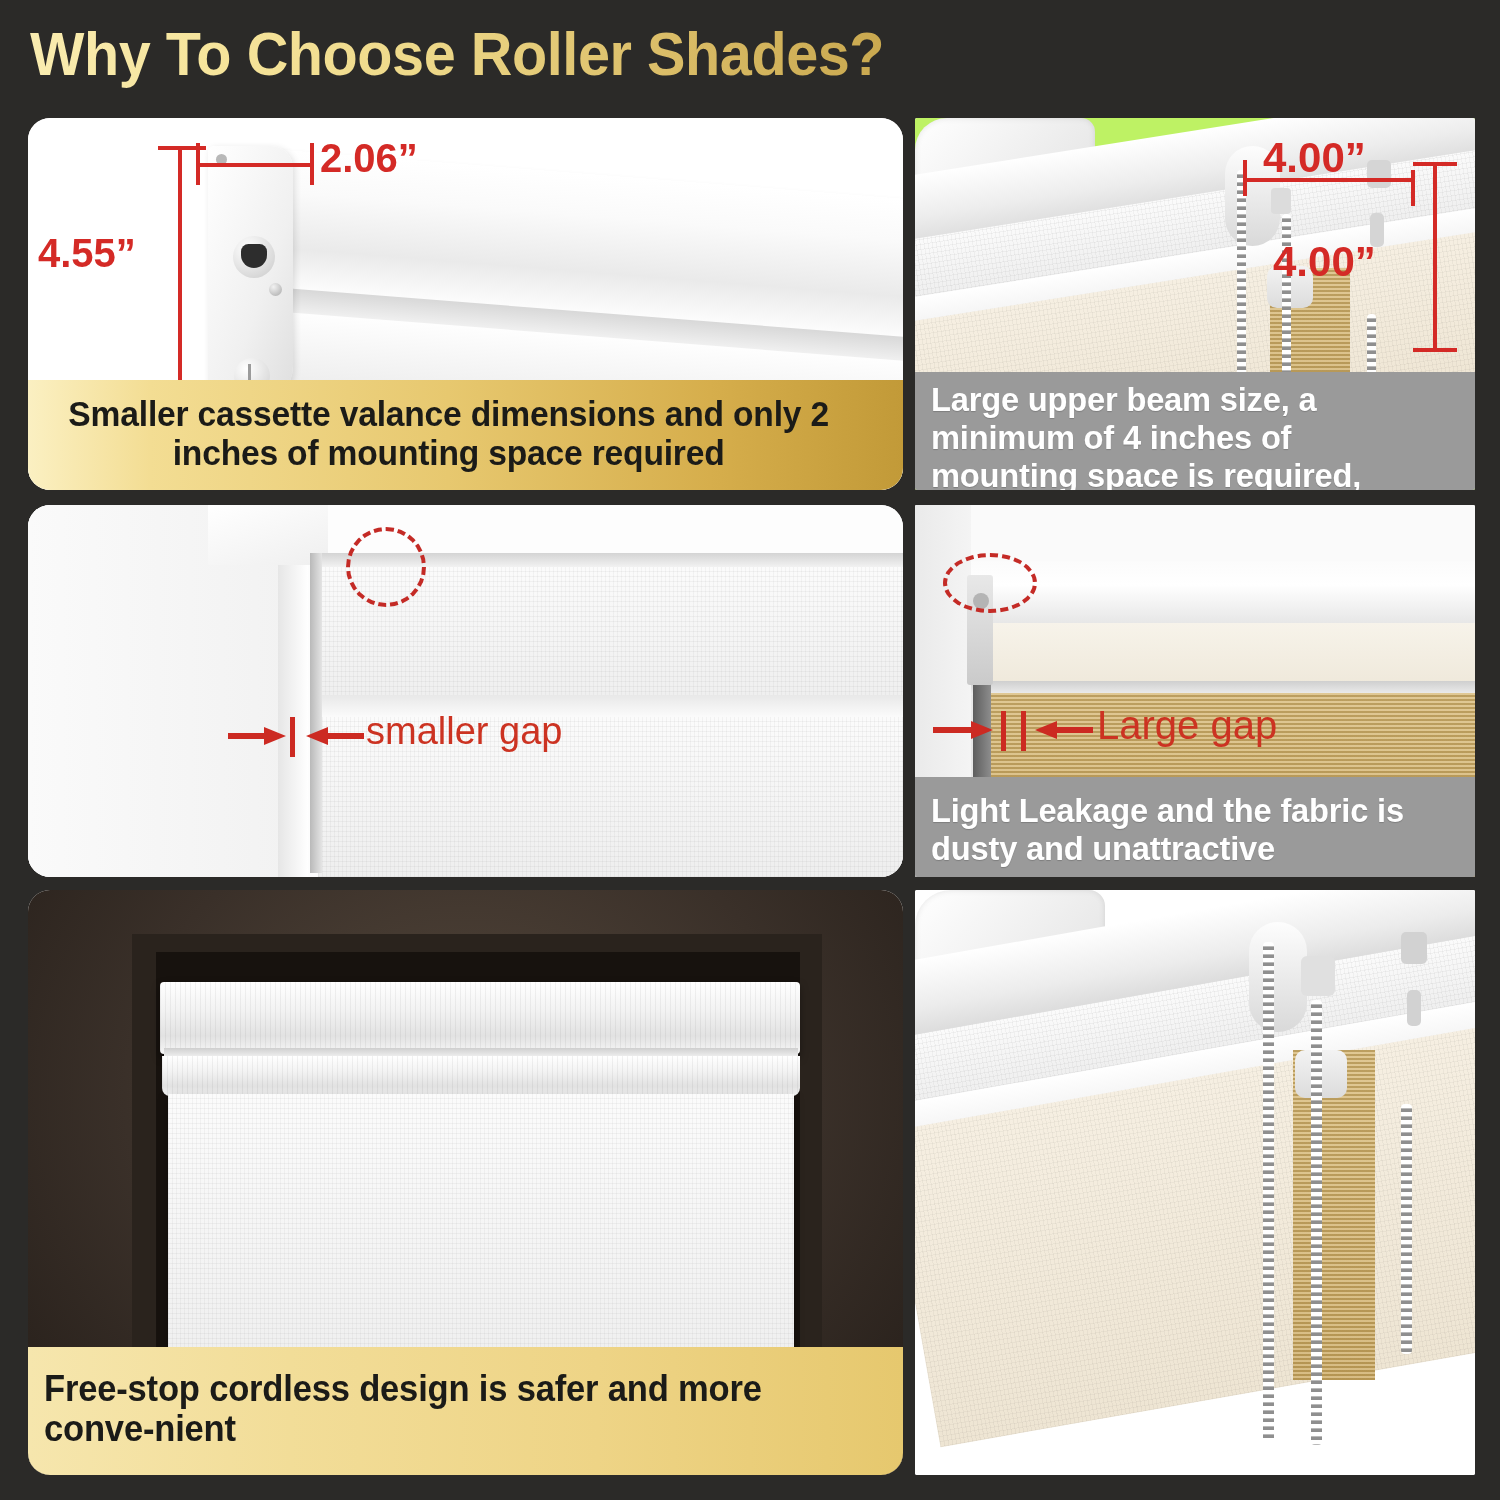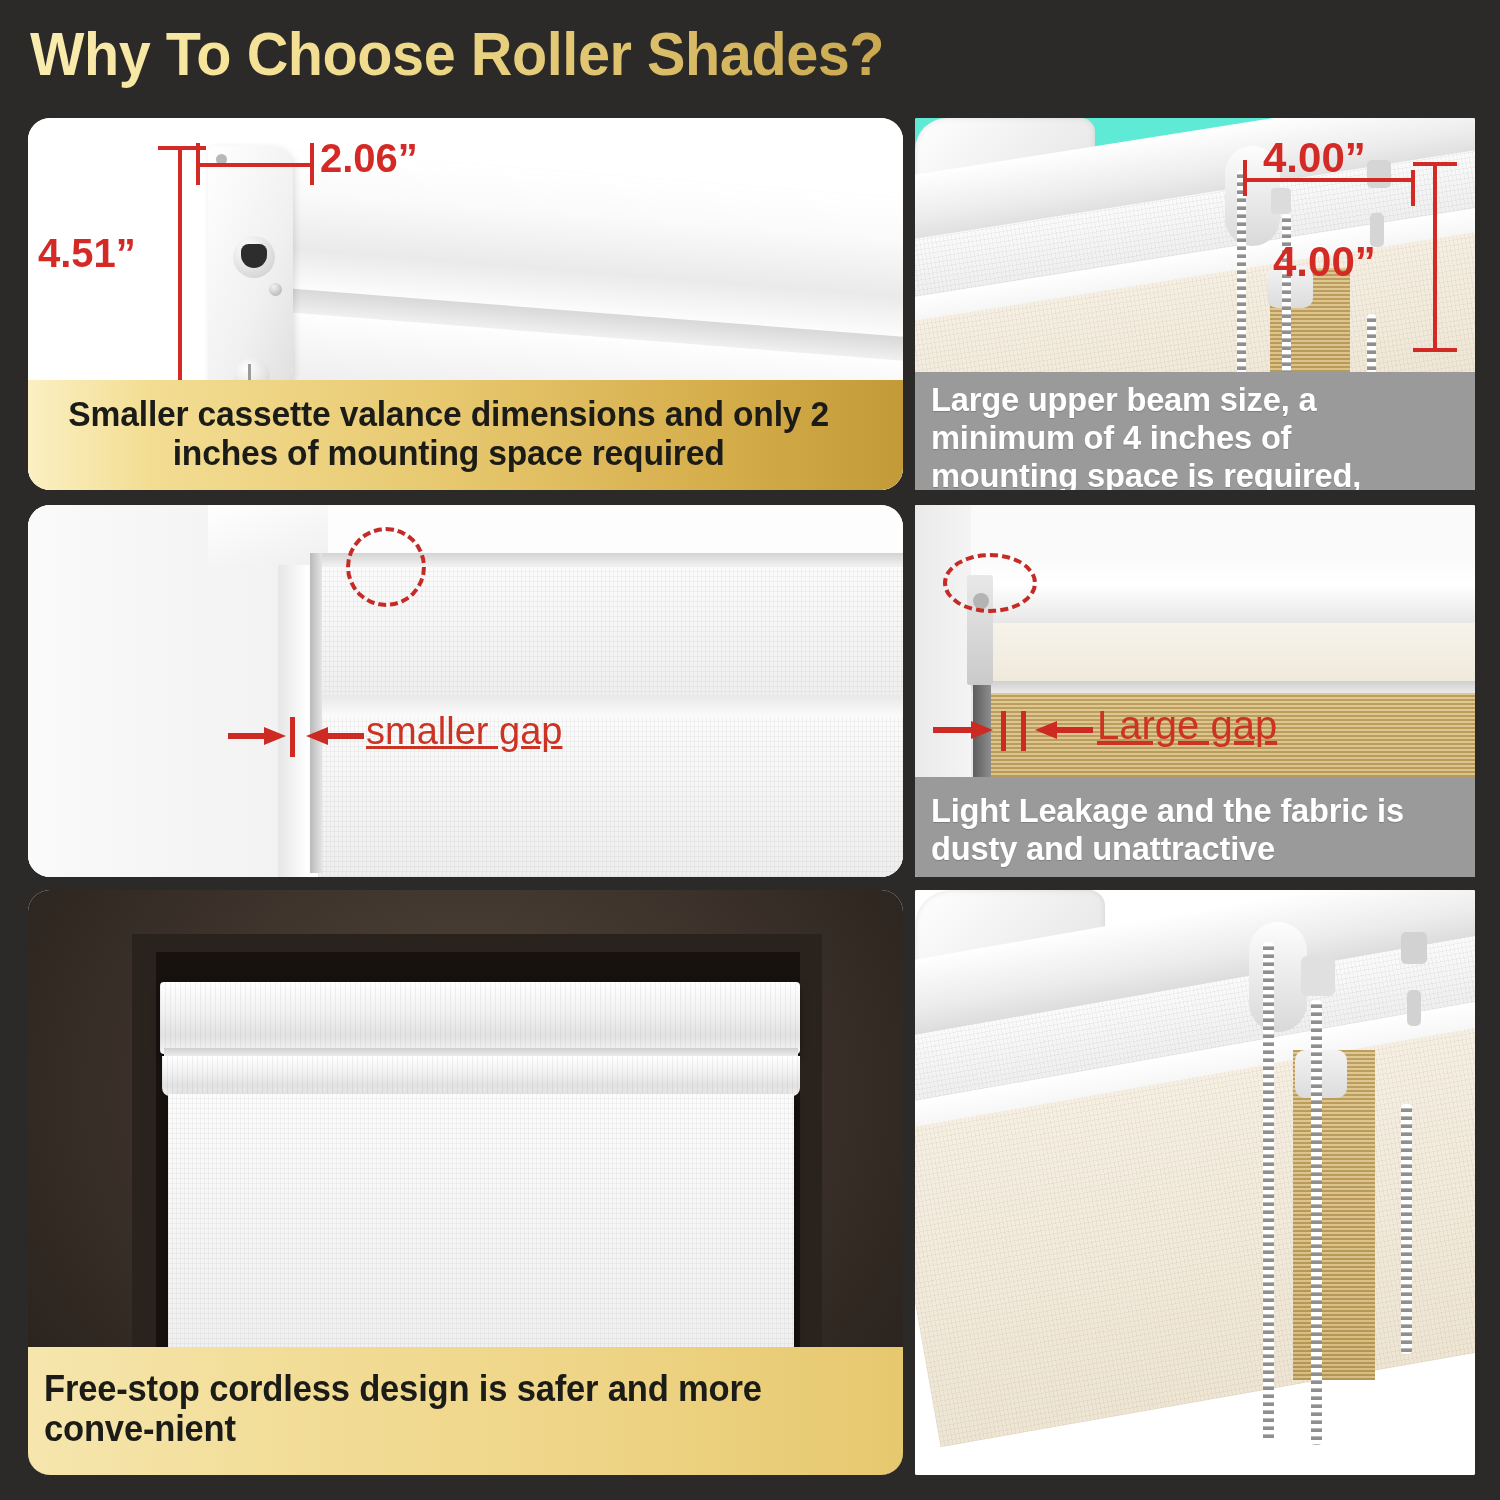--- a/index.html
+++ b/index.html
@@ -63,21 +63,21 @@
   .c-2{height:118px;font-size:34px;padding-top:8px;}
   .c-3{height:110px;font-size:35px;}
   .c-4{height:100px;font-size:34px;}
   .c-5{height:128px;font-size:36px;padding-top:22px;}
   .c-6{height:110px;font-size:36px;padding-top:16px;}
   .squeeze{display:block;transform:scaleX(0.96);transform-origin:left top;}
 
   
   .dim{position:absolute;color:#d42a26;font-weight:bold;white-space:nowrap;}
   .dimline{position:absolute;background:#d42a26;}
-  .ann-red{position:absolute;color:#cc3322;white-space:nowrap;text-decoration:underline;}
+  .ann-red{position:absolute;color:#cc3322;white-space:nowrap;}
 
   .dcircle{
     position:absolute;border:4px dashed #c42b26;border-radius:50%;
     background:transparent;
   }
 
   
   .wfab{ 
     background:
       repeating-linear-gradient(90deg,rgba(0,0,0,.035) 0 1px,rgba(0,0,0,0) 1px 4px),
@@ -143,29 +143,29 @@
       <div style="position:absolute;left:188px;top:36px;width:11px;height:11px;border-radius:50%;background:#b8b8b8;"></div>
 
       <div class="dimline" style="left:168px;top:45px;width:118px;height:4px;"></div>
       <div class="dimline" style="left:168px;top:25px;width:4px;height:42px;"></div>
       <div class="dimline" style="left:282px;top:25px;width:4px;height:42px;"></div>
       <div class="dim" style="left:292px;top:18px;font-size:40px;">2.06”</div>
 
       <div class="dimline" style="left:150px;top:28px;width:4px;height:265px;"></div>
       <div class="dimline" style="left:130px;top:28px;width:48px;height:4px;"></div>
       <div class="dimline" style="left:130px;top:289px;width:48px;height:4px;"></div>
-      <div class="dim" style="left:10px;top:113px;font-size:40px;">4.51”</div>
+      <div class="dim" style="left:10px;top:113px;font-size:40px;">4.55”</div>
     </div>
     <div class="caption gold c-1">
       <span class="squeeze">Smaller cassette valance dimensions and only 2 inches of mounting space required</span>
     </div>
   </div>
 
   <div class="panel con p2">
-    <div class="photo" style="background:#5eead4;">
+    <div class="photo" style="background:#bef264;">
       <div style="position:absolute;left:-20px;top:60px;width:620px;height:70px;transform:rotate(-9deg);transform-origin:left top;
                   background:linear-gradient(180deg,#ffffff,#ededed 60%,#dcdcdc);"></div>
       <div class="wfab" style="position:absolute;left:-20px;top:124px;width:620px;height:62px;transform:rotate(-9deg);transform-origin:left top;"></div>
       <div style="position:absolute;left:-20px;top:182px;width:620px;height:28px;transform:rotate(-9deg);transform-origin:left top;
                   background:linear-gradient(180deg,#ffffff,#f4f4f4);"></div>
       <div class="cfab" style="position:absolute;left:-20px;top:206px;width:620px;height:160px;transform:rotate(-9deg);transform-origin:left top;"></div>
       <div class="tfab" style="position:absolute;left:355px;top:150px;width:80px;height:180px;"></div>
 
       <div class="bracket" style="left:320px;top:22px;width:180px;height:190px;border-radius:32px 14px 14px 40px;"></div>
       <div style="position:absolute;left:310px;top:28px;width:55px;height:100px;border-radius:28px;

